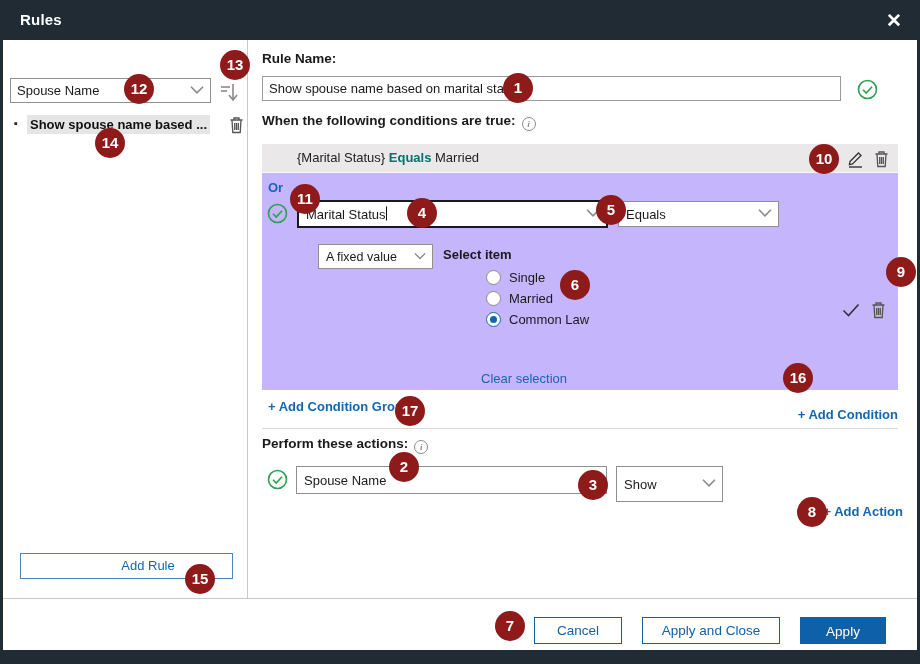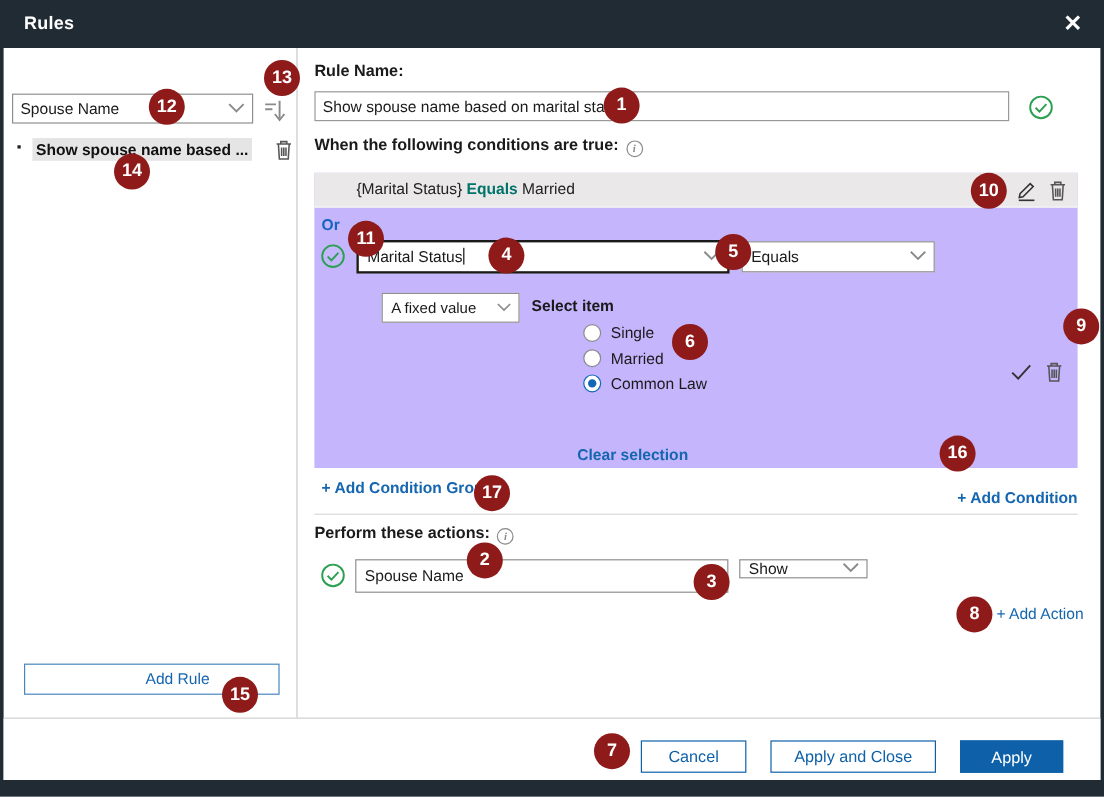--- a/index.html
+++ b/index.html
@@ -53,30 +53,30 @@
   .combo-op { left:356px; top:57px; width:161px; height:26px; }
   .combo-fixed { left:56px; top:100px; width:115px; height:25px; }
   .select-item-label { position:absolute; left:181px; top:103px; font-size:13px; font-weight:bold; color:#1a1a1a; }
 
   .radio-row { position:absolute; left:224px; height:20px; display:flex; align-items:center; gap:8px; }
   .radio { width:15px; height:15px; border:1px solid #8a8a8a; border-radius:50%; background:#fff; position:relative; }
   .radio.checked { border:1px solid #1267b4; }
   .radio.checked::after { content:""; position:absolute; left:3px; top:3px; width:7px; height:7px; border-radius:50%; background:#1267b4; }
   .radio-label { font-size:13px; color:#1a1a1a; }
   .row-icons { position:absolute; right:11px; top:156px; display:flex; gap:10px; align-items:center; }
-  .clear-selection { position:absolute; left:219px; top:227px; font-size:13px; color:#1566b0; cursor:pointer;font-weight:bold; }
+  .clear-selection { position:absolute; left:219px; top:227px; font-size:13px; color:#1566b0; cursor:pointer; }
   .add-condition { position:absolute; right:0px; top:263px; font-size:13px; font-weight:bold; color:#1566b0; cursor:pointer; }
 
   .add-condition-group { position:absolute; left:265px; top:359px; font-size:13px; font-weight:bold; color:#1566b0; cursor:pointer; }
   .h-divider { position:absolute; left:259px; top:388px; width:636px; height:1px; background:#d9d9d9; }
   .actions-label { position:absolute; left:259px; top:396px; font-size:13.5px; }
   .action-check { position:absolute; left:264px; top:429px; }
   .combo-action-field { left:293px; top:426px; width:311px; height:28px; }
-  .combo-action { left:613px; top:426px; width:107px; height:16px; }
-  .add-action { position:absolute; right:14px; top:464px; font-size:13px; font-weight:normal; color:#1566b0; cursor:pointer; }
+  .combo-action { left:613px; top:426px; width:107px; height:36px; }
+  .add-action { position:absolute; right:14px; top:464px; font-size:13px; font-weight:bold; color:#1566b0; cursor:pointer; }
 
   
   .footer { position:absolute; left:0; top:559px; width:914px; height:51px; background:#fff; display:flex; align-items:flex-end; justify-content:flex-end; gap:20px; padding:0 31px 6px 0; }
   .btn { height:27px; font-size:13.5px; text-align:center; cursor:pointer; background:#fff; border:1px solid #0e61a9; color:#0e61a9; line-height:25px; font-family:"Liberation Sans", sans-serif; }
   .btn-cancel { width:88px; }
   .btn-apply-close { width:138px; }
   .btn-apply { width:86px; background:#0e61a9; color:#fff; border:1px solid #0e61a9; line-height:27px; }
 
   
   .badge { position:absolute; width:30px; height:30px; border-radius:50%; background:#8e1a1a; color:#fff; font-size:15px; font-weight:bold; text-align:center; line-height:30px; z-index:50; }

